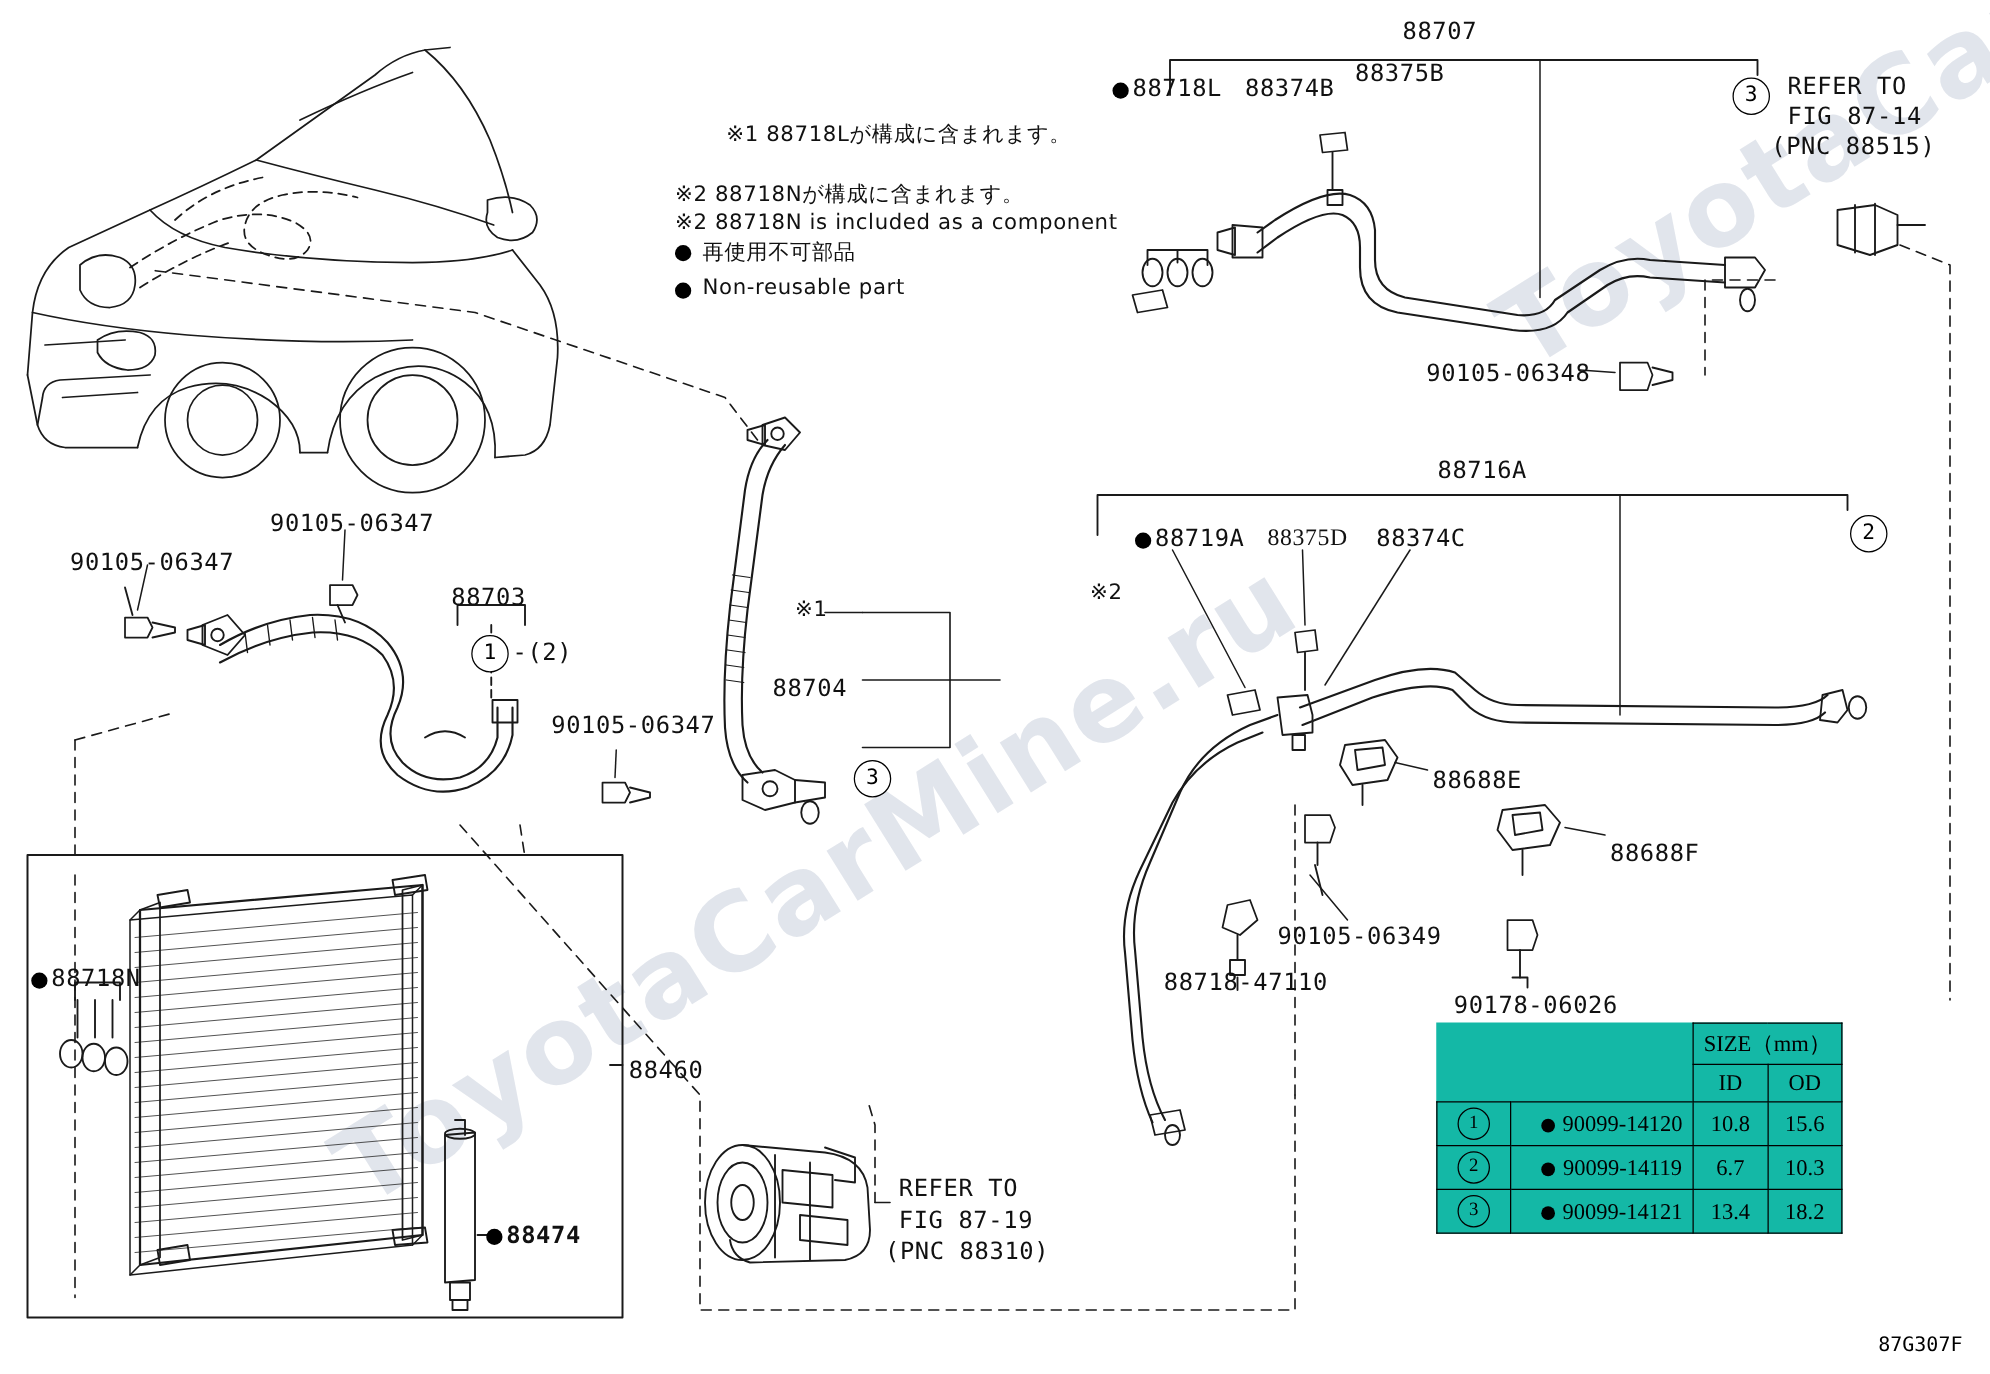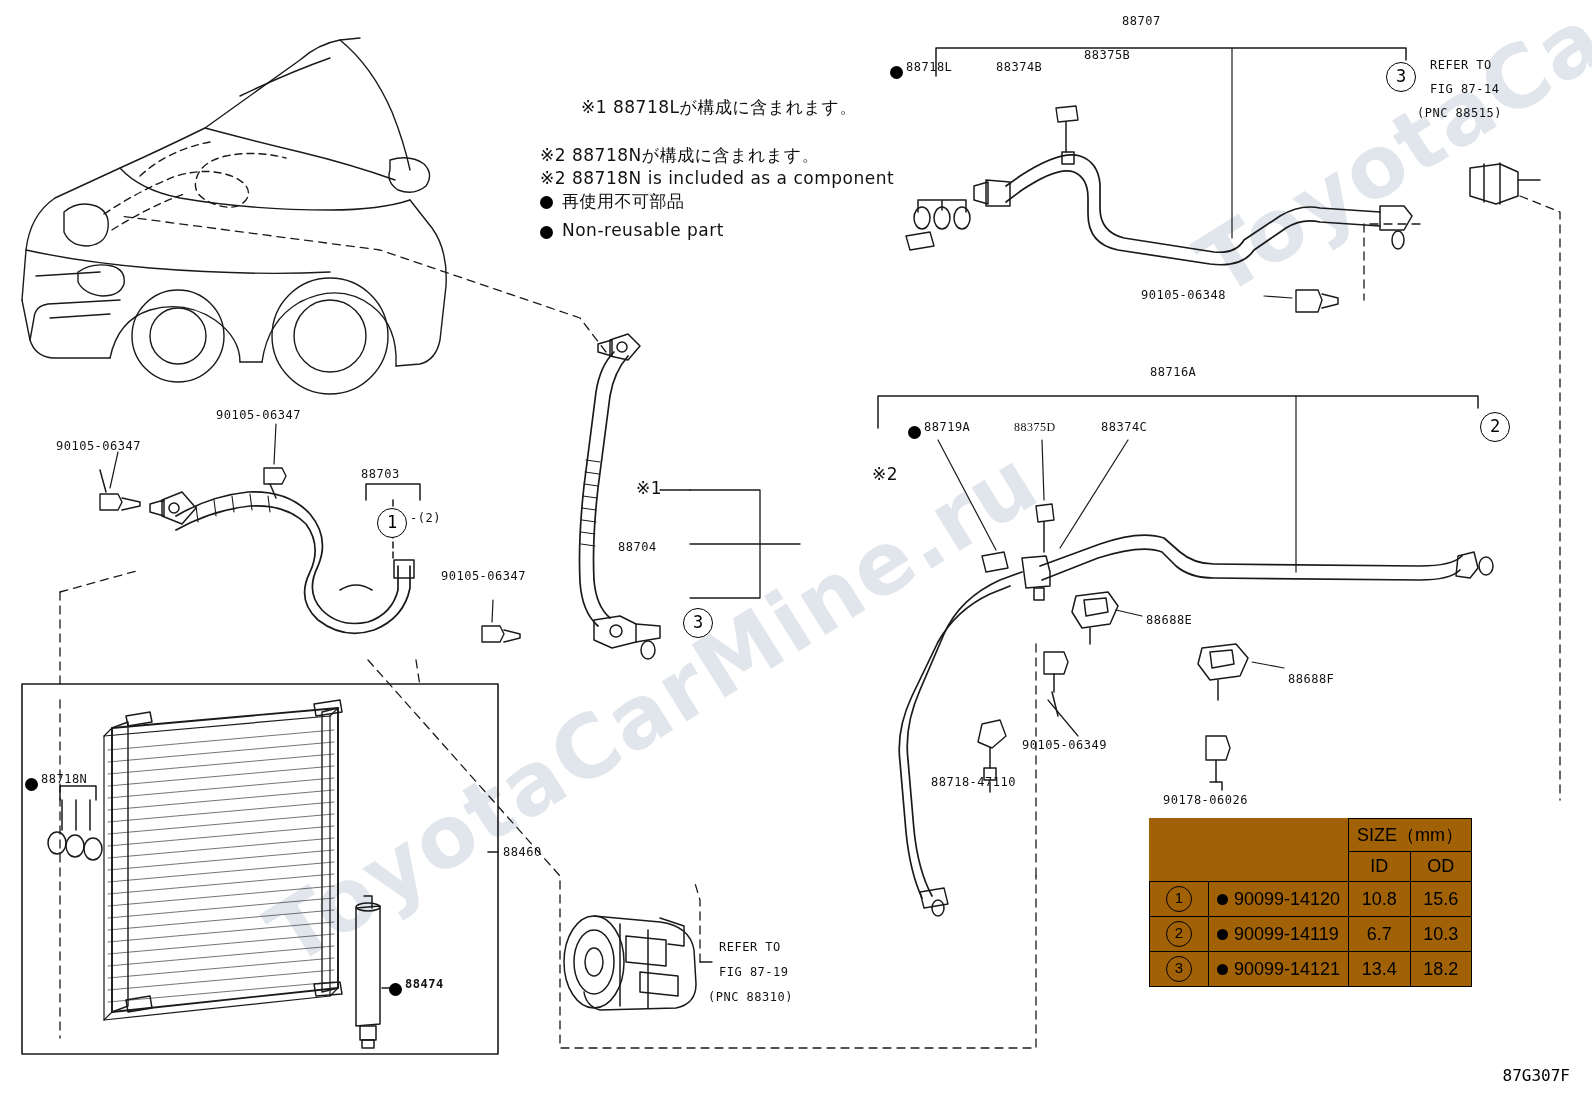--- a/index.html
+++ b/index.html
@@ -12,21 +12,21 @@
     width: 1592px;
     height: 1099px;
     background: #ffffff;
     font-family: "DejaVu Sans Mono", monospace;
     color: #000000;
     overflow: hidden;
   }
   .lbl {
     position: absolute;
     font-family: "DejaVu Sans Mono", monospace;
-    font-size: 12px;
+    font-size: 19px;
     letter-spacing: 0.5px;
     white-space: nowrap;
     color: #111;
   }
   .lbl.jp {
     font-family: "DejaVu Sans", sans-serif;
     font-size: 17px;
   }
   .dot {
     position: absolute;
@@ -65,31 +65,31 @@
     white-space: nowrap;
     font-weight: 600;
     letter-spacing: 2px;
   }
   
   #size-table {
     position: absolute;
     left: 1149px;
     top: 818px;
     border-collapse: collapse;
-    font-family: Liberation Sans, sans-serif;
+    font-family: Liberation Serif, serif;
     font-size: 18px;
-    background: #a16207;
+    background: #14b8a6;
   }
   #size-table td, #size-table th {
     border: 1.4px solid #000;
     padding: 4px 8px;
     text-align: center;
     font-weight: normal;
   }
-  #size-table td.part { text-align: left; padding-left: 8px; white-space: nowrap; }
+  #size-table td.part { text-align: center; padding-left: 24px; white-space: nowrap; }
   #size-table td.idx  { width: 42px; }
   #size-table td.novb { border: none; }
   .tbl-dot {
     display: inline-block;
     width: 11px; height: 11px;
     border-radius: 50%;
     background: #000;
     margin-right: 6px;
     vertical-align: middle;
   }

